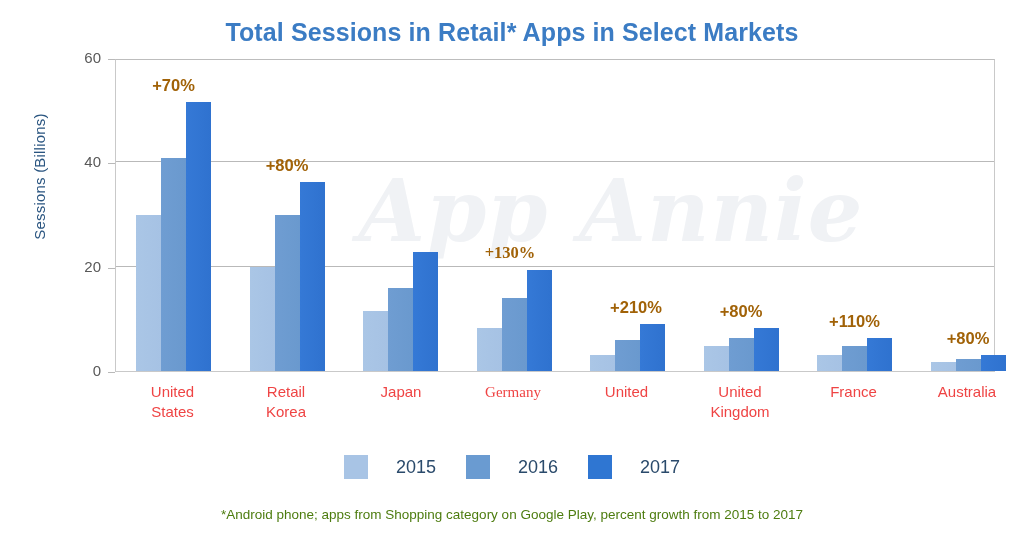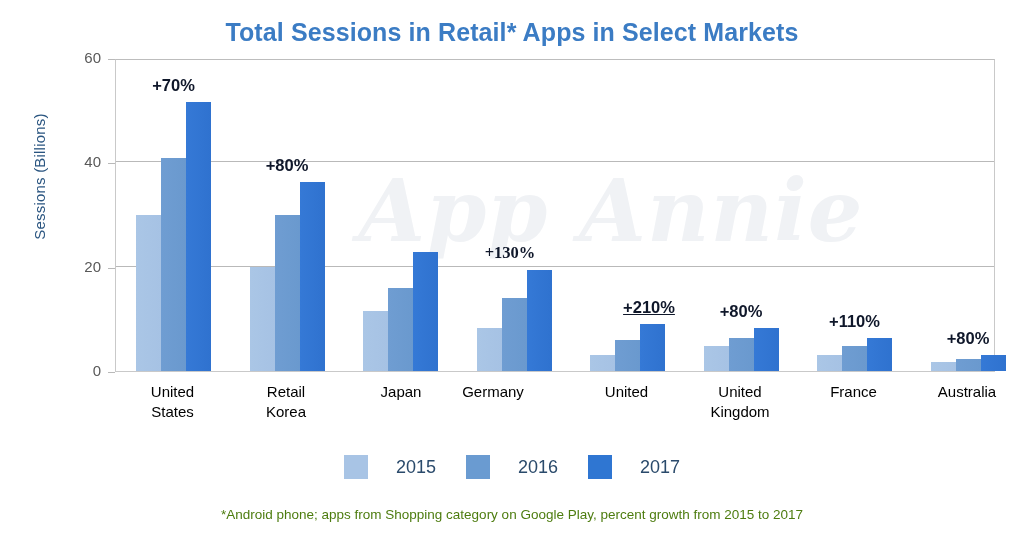--- a/index.html
+++ b/index.html
@@ -108,21 +108,21 @@
   .bar.y2015 { left: 0px;  background: linear-gradient(to right, #aac6e6, #a6c2e4); }
   .bar.y2016 { left: 25px; background: linear-gradient(to right, #6f9dd2, #6a99ce); }
   .bar.y2017 { left: 50px; background: linear-gradient(to right, #3579d6, #2f72cf); }
 
   .growth-label {
     position: absolute;
     width: 160px;
     text-align: center;
     font-size: 16.5px;
     font-weight: bold;
-    color: #0f172a;
+    color: #a16207;
     white-space: nowrap;
   }
 
   
   .y-tick {
     position: absolute;
     right: 0;
     width: 46px;
     text-align: right;
     font-size: 15px;
@@ -143,21 +143,21 @@
     background: #b9b9b9;
   }
 
   
   .x-label {
     position: absolute;
     top: 382px;
     width: 160px;
     text-align: center;
     font-size: 15px;
-    color: #000000;
+    color: #ef4444;
     line-height: 20px;
   }
 
   
   .legend {
     position: absolute;
     left: 0;
     top: 455px;
     width: 1024px;
     display: flex;
@@ -238,21 +238,21 @@
           <div class="bar y2015" title="Germany 2015: 8.3" style="height: 43.2983px;"></div>
           <div class="bar y2016" title="Germany 2016: 14" style="height: 73.0333px;"></div>
           <div class="bar y2017" title="Germany 2017: 19.3" style="height: 100.682px;"></div>
         </div>
         <div class="growth-label" style="left: 314px; bottom: 107.682px; font-family: Liberation Serif, serif;">+130%</div>
         <div class="group" style="left: 474px; width: 75px;">
           <div class="bar y2015" title="Spain 2015: 3" style="height: 15.65px;"></div>
           <div class="bar y2016" title="Spain 2016: 6" style="height: 31.3px;"></div>
           <div class="bar y2017" title="Spain 2017: 9" style="height: 46.95px;"></div>
         </div>
-        <div class="growth-label" style="left: 453px; bottom: 53.95px; text-decoration: underline;">+210%</div>
+        <div class="growth-label" style="left: 440px; bottom: 53.95px;">+210%</div>
         <div class="group" style="left: 587.5px; width: 75px;">
           <div class="bar y2015" title="United Kingdom 2015: 4.7" style="height: 24.5183px;"></div>
           <div class="bar y2016" title="United Kingdom 2016: 6.3" style="height: 32.865px;"></div>
           <div class="bar y2017" title="United Kingdom 2017: 8.2" style="height: 42.7767px;"></div>
         </div>
         <div class="growth-label" style="left: 545px; bottom: 49.7767px;">+80%</div>
         <div class="group" style="left: 701px; width: 75px;">
           <div class="bar y2015" title="France 2015: 3" style="height: 15.65px;"></div>
           <div class="bar y2016" title="France 2016: 4.8" style="height: 25.04px;"></div>
           <div class="bar y2017" title="France 2017: 6.3" style="height: 32.865px;"></div>
@@ -272,21 +272,21 @@
         <div>United</div>
         <div>States</div>
       </div>
       <div class="x-label" style="left: 206px;">
         <div>Retail</div>
         <div>Korea</div>
       </div>
       <div class="x-label" style="left: 321px;">
         <div>Japan</div>
       </div>
-      <div class="x-label" style="left: 413px;">
+      <div class="x-label" style="left: 433px; font-family: Liberation Serif, serif;">
         <div>Germany</div>
       </div>
       <div class="x-label" style="left: 546.5px;">
         <div>United</div>
       </div>
       <div class="x-label" style="left: 660px;">
         <div>United</div>
         <div>Kingdom</div>
       </div>
       <div class="x-label" style="left: 773.5px;">

